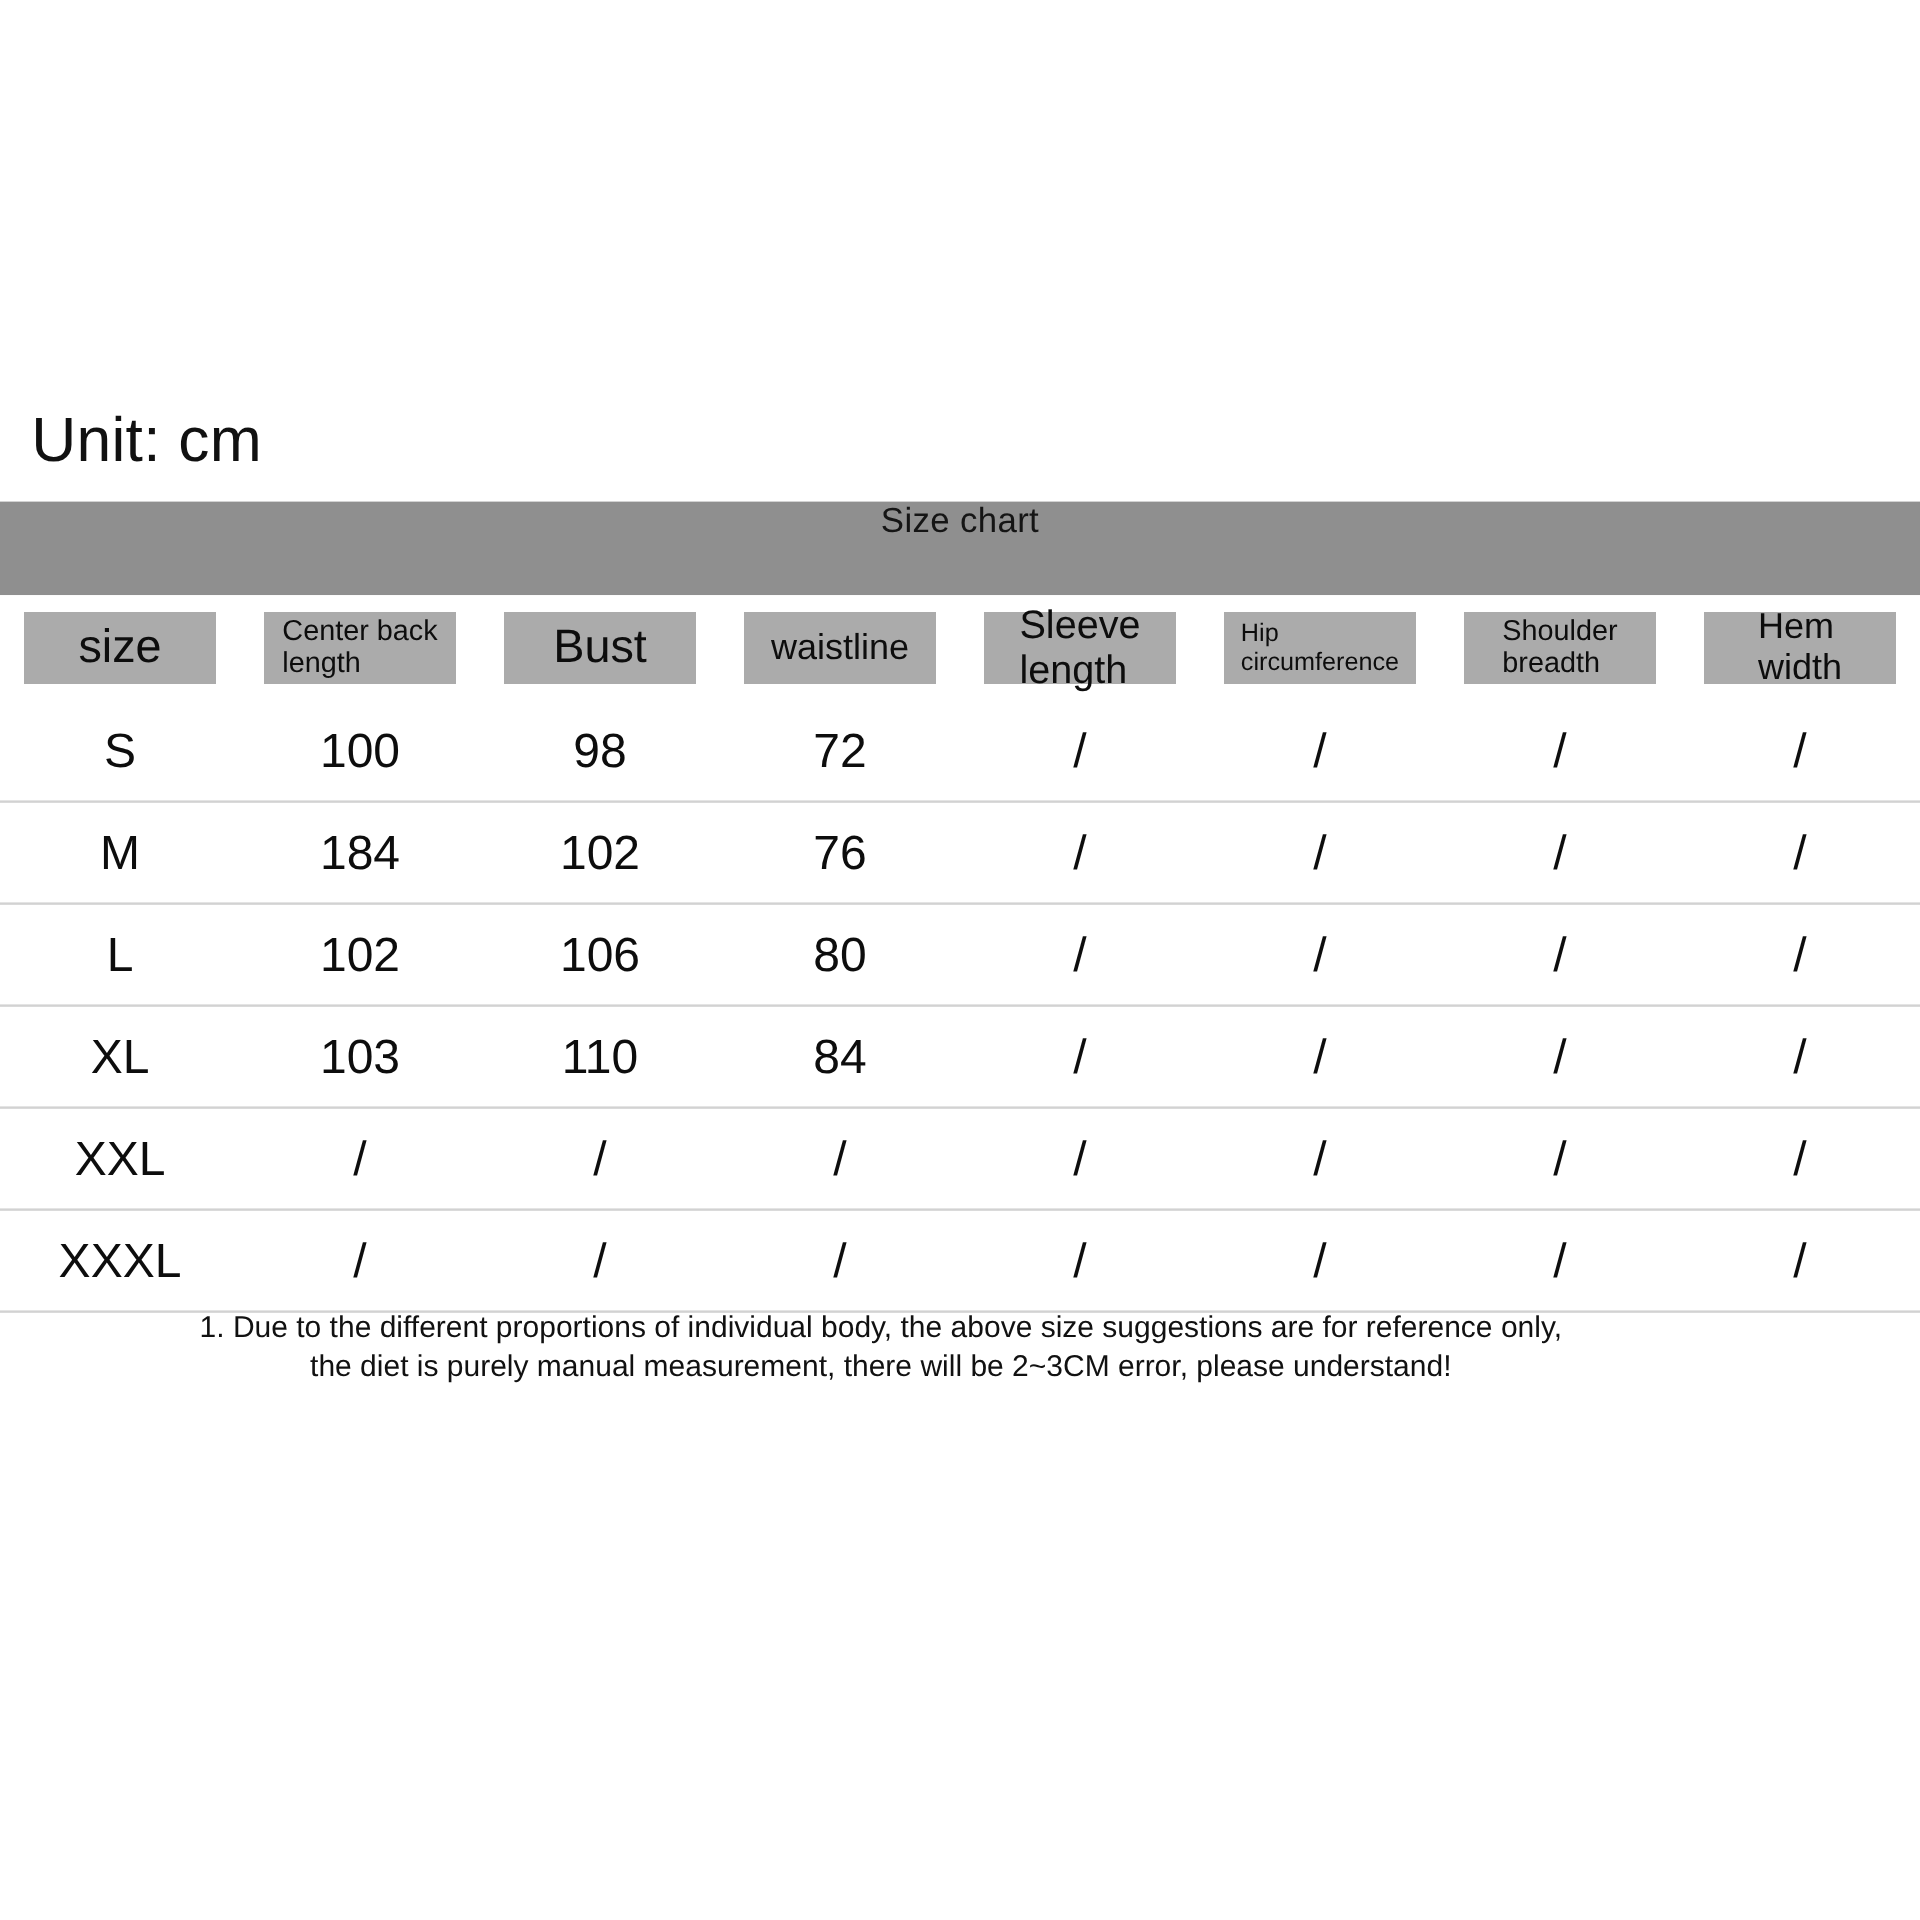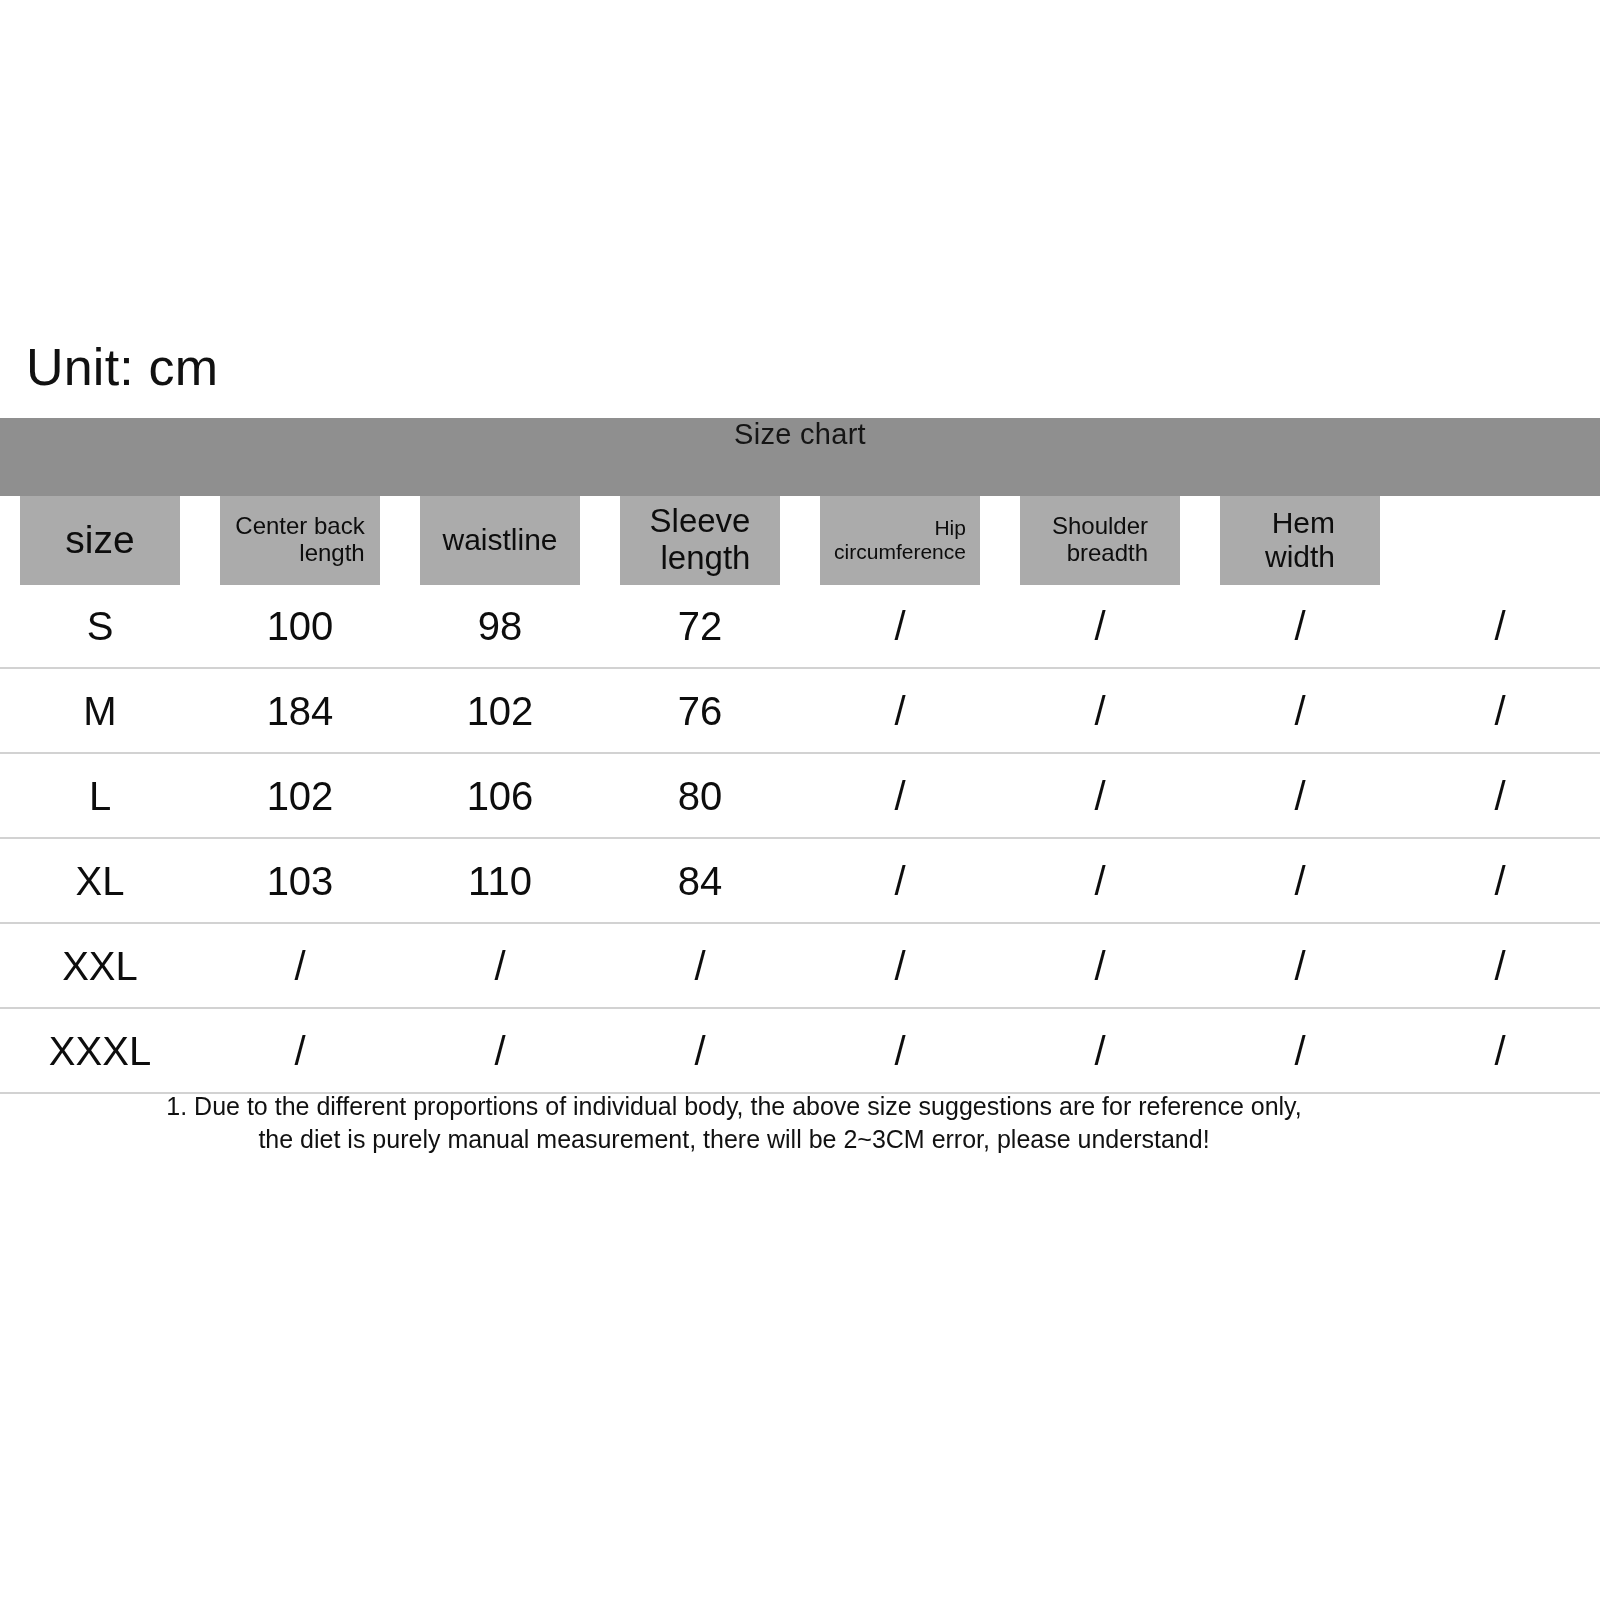--- a/index.html
+++ b/index.html
@@ -62,25 +62,25 @@
     flex: 0 0 200px;
     width: 200px;
     display: flex;
     align-items: center;
     justify-content: center;
     box-sizing: border-box;
   }
   .header-chip {
     background: #ababab;
     width: 160px;
-    height: 89px;
+    height: 60px;
     display: flex;
     align-items: center;
     justify-content: center;
-    text-align: right;
+    text-align: left;
     box-sizing: border-box;
     padding: 0 4px;
   }
   .header-chip span {
     display: block;
     line-height: 1.12;
     color: #0d0d0d;
   }
   .hdr-xl span  { font-size: 39px; }
   .hdr-lg span  { font-size: 33px; }
@@ -151,20 +151,27 @@
       </div>
       <div class="header-cell">
         <div class="header-chip hdr-sm">
           <div>
             <span>Center back</span>
             <span>length</span>
           </div>
         </div>
       </div>
       <div class="header-cell">
+        <div class="header-chip hdr-xl">
+          <div>
+            <span>Bust</span>
+          </div>
+        </div>
+      </div>
+      <div class="header-cell">
         <div class="header-chip hdr-md">
           <div>
             <span>waistline</span>
           </div>
         </div>
       </div>
       <div class="header-cell">
         <div class="header-chip hdr-lg">
           <div>
             <span>Sleeve</span>

